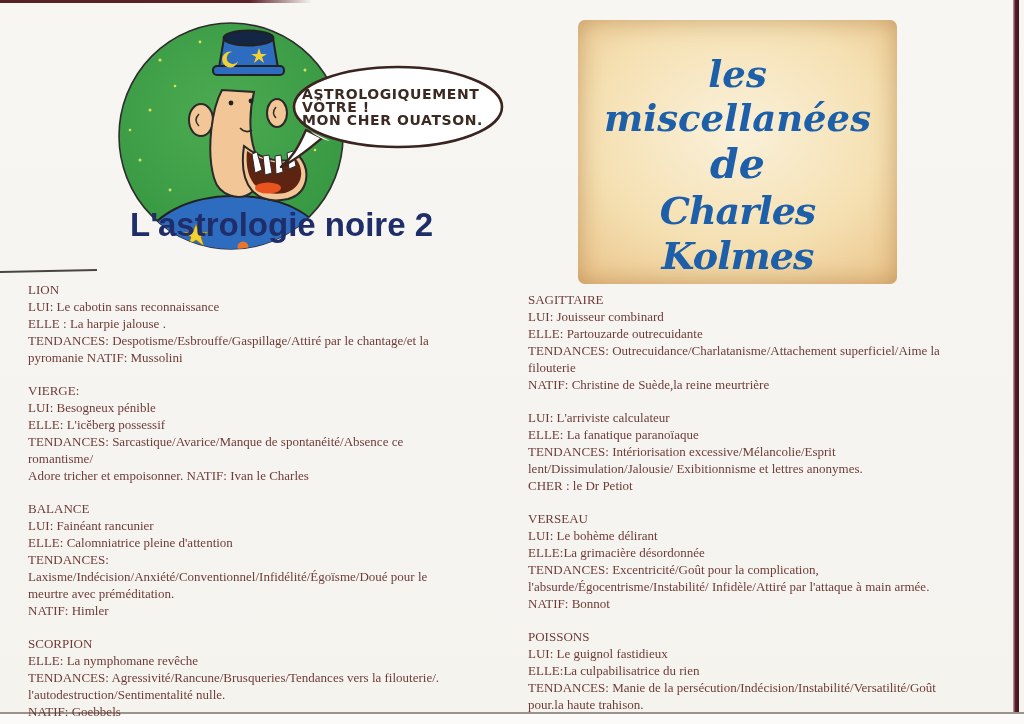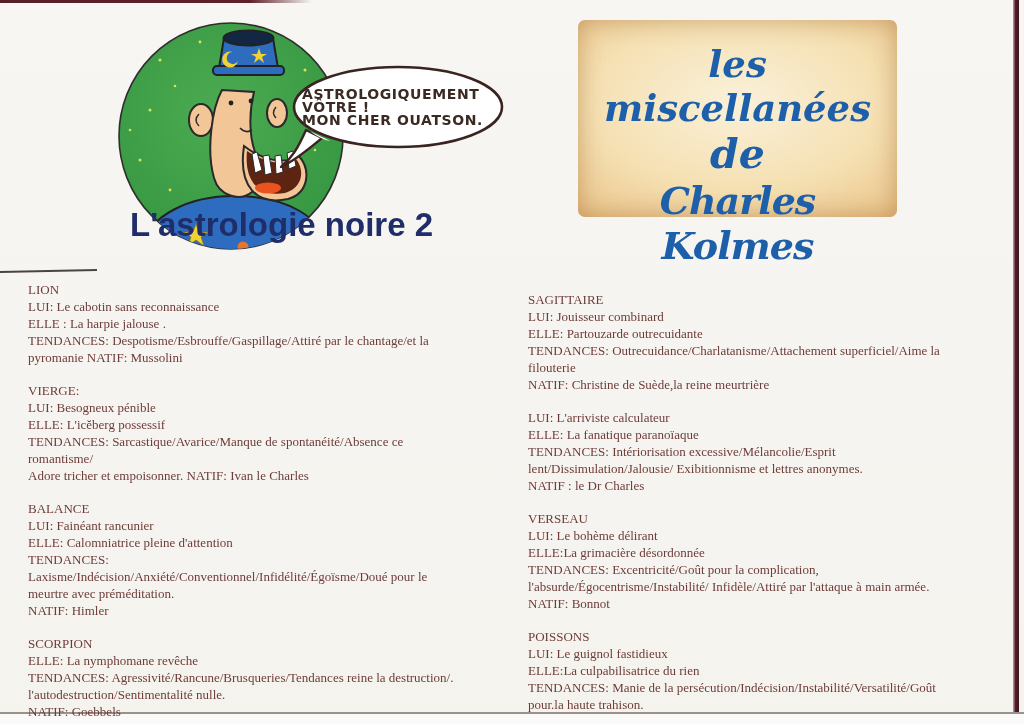--- a/index.html
+++ b/index.html
@@ -21,25 +21,25 @@
   .cartoon-wrap{position:absolute;left:0;top:0;width:520px;height:270px;}
   .bubble-text{position:absolute;left:302px;top:88px;width:192px;text-align:left;
                font-family:"DejaVu Sans",sans-serif;font-weight:bold;font-size:14px;
                line-height:13px;letter-spacing:0.6px;color:#3b2a22;}
 
   .page-title{position:absolute;left:130px;top:206px;width:390px;text-align:left;
               font-family:"Liberation Sans",sans-serif;font-weight:600;font-size:33px;
               color:var(--c-title,#1f2d69);letter-spacing:0px;}
 
   
-  .title-card{position:absolute;left:578px;top:20px;width:319px;height:197px;border-radius:7px;
+  .title-card{position:absolute;left:578px;top:20px;width:319px;height:264px;border-radius:7px;
               background:radial-gradient(120% 115% at 50% 42%,#faf1da 0%,#f5e0b2 38%,#e8bd80 72%,#cf9a58 100%);
               box-shadow:inset 0 0 24px rgba(150,96,35,.45);
               display:flex;flex-direction:column;justify-content:space-between;
-              padding:22px 10px 18px 10px;box-sizing:border-box;text-align:center;}
+              padding:32px 10px 18px 10px;box-sizing:border-box;text-align:center;}
   .script{font-family:"DejaVu Serif",serif;font-style:italic;font-weight:bold;
           color:var(--c-script,#1d5fa9);}
   .card-l1{font-size:37px;}
   .card-l2{font-size:41px;}
   .card-l3{font-size:38px;letter-spacing:-1px;}
 
   
   .col{position:absolute;top:281px;font-size:13px;line-height:17px;color:var(--c-body,#6e3c38);
        white-space:nowrap;}
   .col-left{left:28px;width:470px;}
@@ -176,40 +176,40 @@
         <div class="line">LUI: Fainéant rancunier</div>
         <div class="line">ELLE: Calomniatrice pleine d'attention</div>
         <div class="line">TENDANCES:</div>
         <div class="line">Laxisme/Indécision/Anxiété/Conventionnel/Infidélité/Égoïsme/Doué pour le</div>
         <div class="line">meurtre avec préméditation.</div>
         <div class="line">NATIF: Himler</div>
       </div>
       <div class="section">
         <div class="line">SCORPION</div>
         <div class="line">ELLE: La nymphomane revêche</div>
-        <div class="line">TENDANCES: Agressivité/Rancune/Brusqueries/Tendances reine la destruction/.</div>
+        <div class="line">TENDANCES: Agressivité/Rancune/Brusqueries/Tendances vers la filouterie/.</div>
         <div class="line">l'autodestruction/Sentimentalité nulle.</div>
         <div class="line">NATIF: Goebbels</div>
       </div>
     </div>
   <div class="col col-right" id="col-right">
       <div class="section">
         <div class="line">SAGITTAIRE</div>
         <div class="line">LUI: Jouisseur combinard</div>
         <div class="line">ELLE: Partouzarde outrecuidante</div>
         <div class="line">TENDANCES: Outrecuidance/Charlatanisme/Attachement superficiel/Aime la</div>
         <div class="line">filouterie</div>
         <div class="line">NATIF: Christine de Suède,la reine meurtrière</div>
       </div>
       <div class="section">
         <div class="line">LUI: L'arriviste calculateur</div>
         <div class="line">ELLE: La fanatique paranoïaque</div>
         <div class="line">TENDANCES: Intériorisation excessive/Mélancolie/Esprit</div>
         <div class="line">lent/Dissimulation/Jalousie/ Exibitionnisme et lettres anonymes.</div>
-        <div class="line">NATIF : le Dr Charles</div>
+        <div class="line">CHER : le Dr Petiot</div>
       </div>
       <div class="section">
         <div class="line">VERSEAU</div>
         <div class="line">LUI: Le bohème délirant</div>
         <div class="line">ELLE:La grimacière désordonnée</div>
         <div class="line">TENDANCES: Excentricité/Goût pour la complication,</div>
         <div class="line">l'absurde/Égocentrisme/Instabilité/ Infidèle/Attiré par l'attaque à main armée.</div>
         <div class="line">NATIF: Bonnot</div>
       </div>
       <div class="section">

